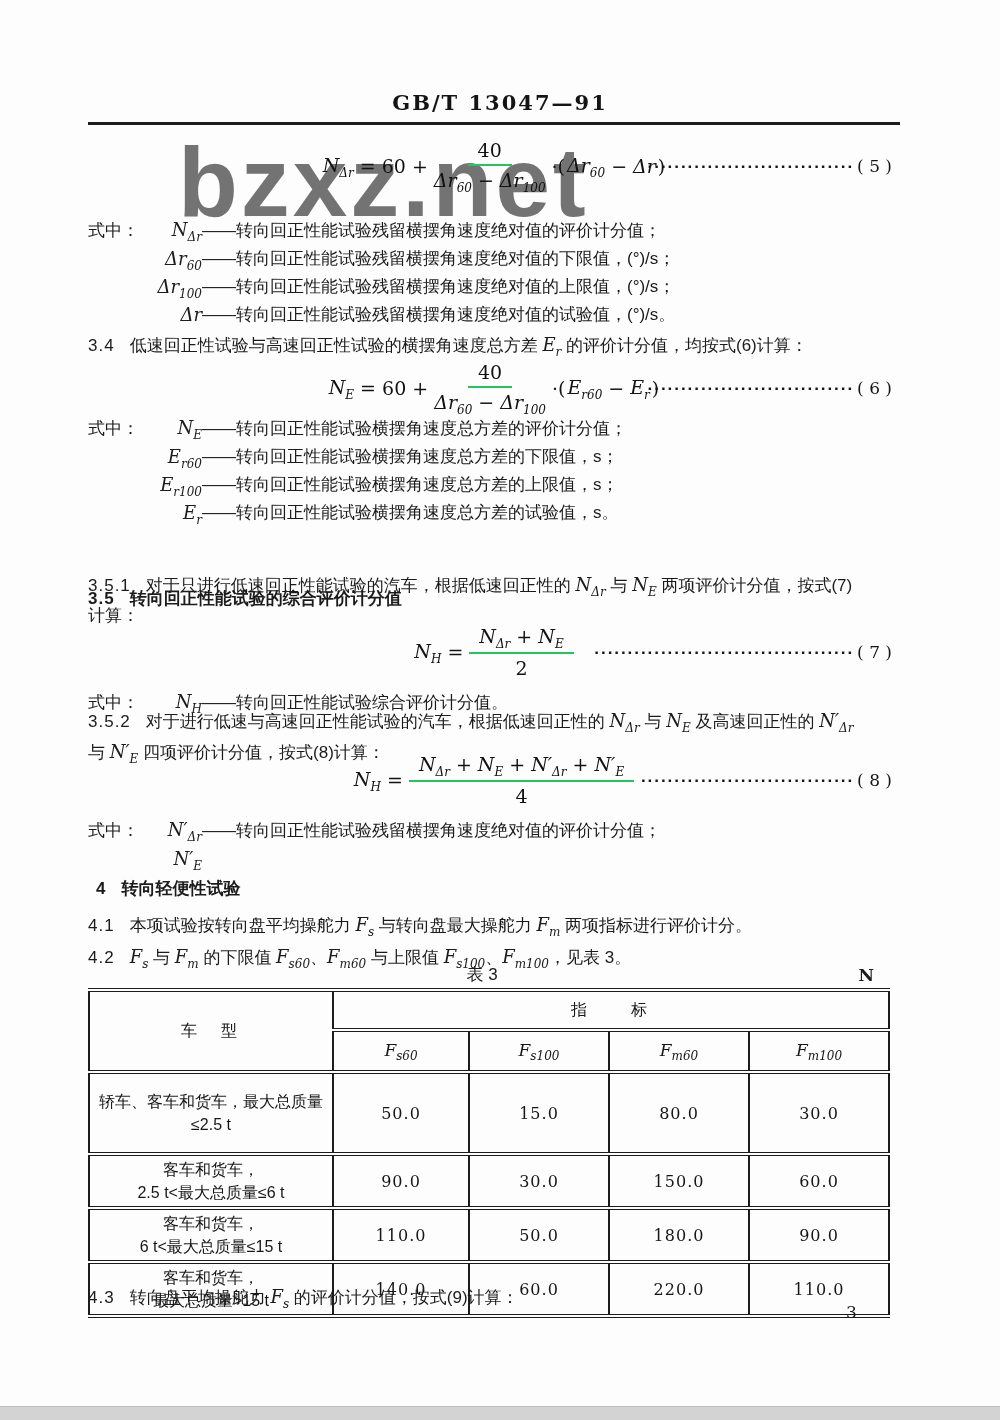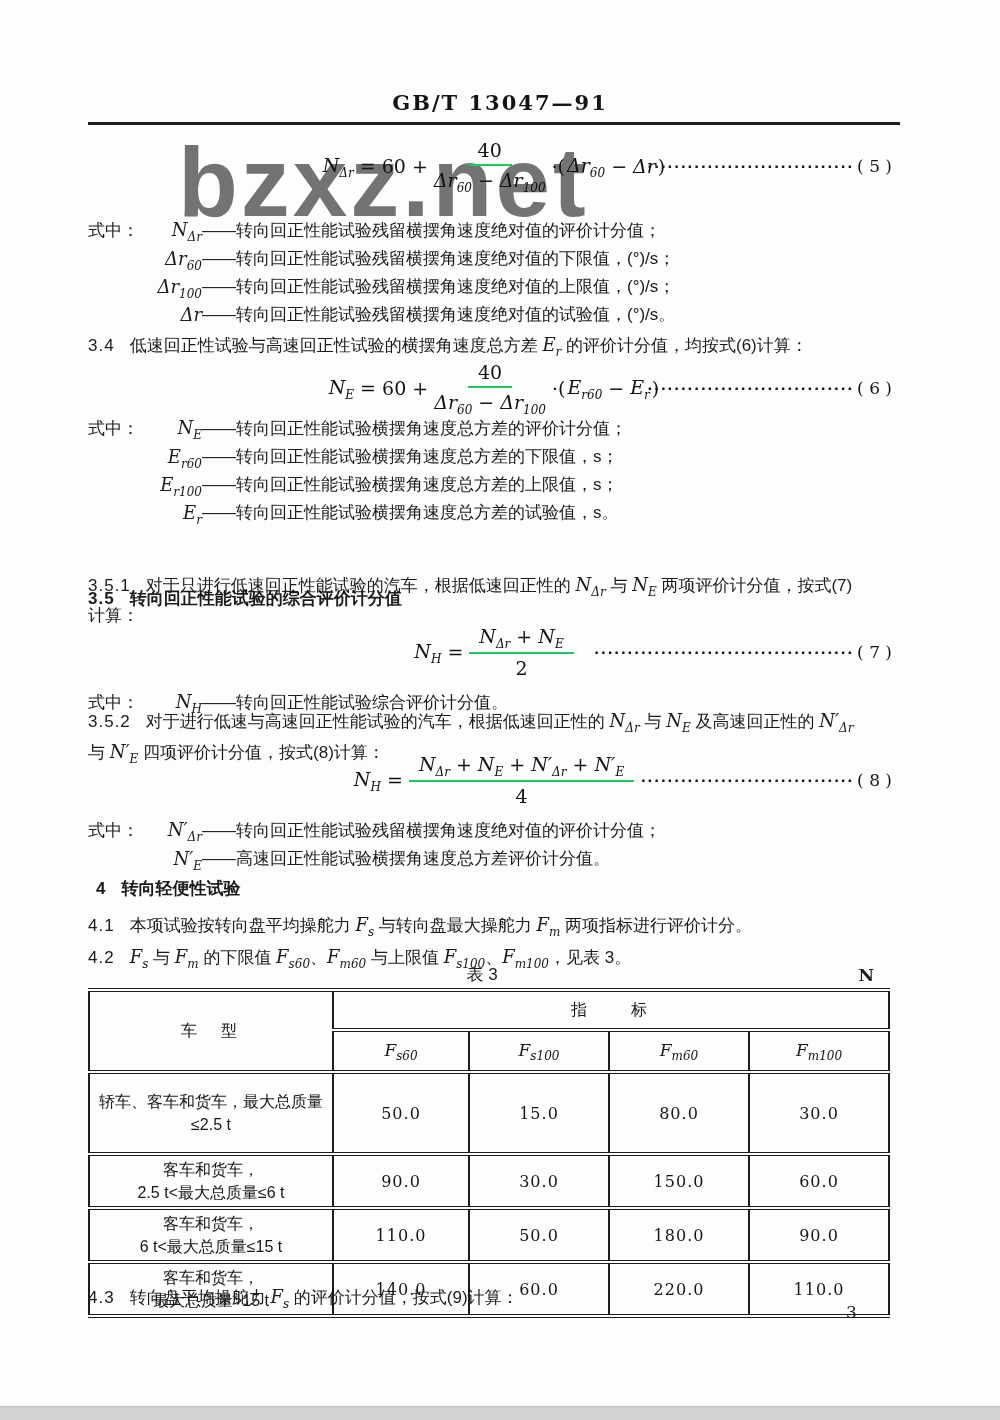--- a/index.html
+++ b/index.html
@@ -272,21 +272,20 @@
           <span class="dprefix">式中：</span>
         <span class="dsym"><span>N′</span><sub>Δr</sub></span>
         </span>
       <span class="ddesc">——转向回正性能试验残留横摆角速度绝对值的评价计分值；</span>
     </div>
     <div class="dline">
       <span class="dleft">
           <span class="dprefix"></span>
         <span class="dsym"><span>N′</span><sub>E</sub></span>
         </span>
-      <span class="ddesc">——高速回正性能试验横摆角速度总方差评价计分值。</span>
     </div>
   </div>
 
   <div class="abs para heading" style="top:874px;margin-left:8px;">
     <span class="cno">4</span><span>转向轻便性试验</span>
   </div>
 
   <div class="abs para" style="top:910px;">
     <span class="cno">4.1</span><span>本项试验按转向盘平均操舵力 </span><span class="isym"><span>F</span><sub>s</sub></span><span> 与转向盘最大操舵力 </span><span class="isym"><span>F</span><sub>m</sub></span><span> 两项指标进行评价计分。</span>
   </div>

